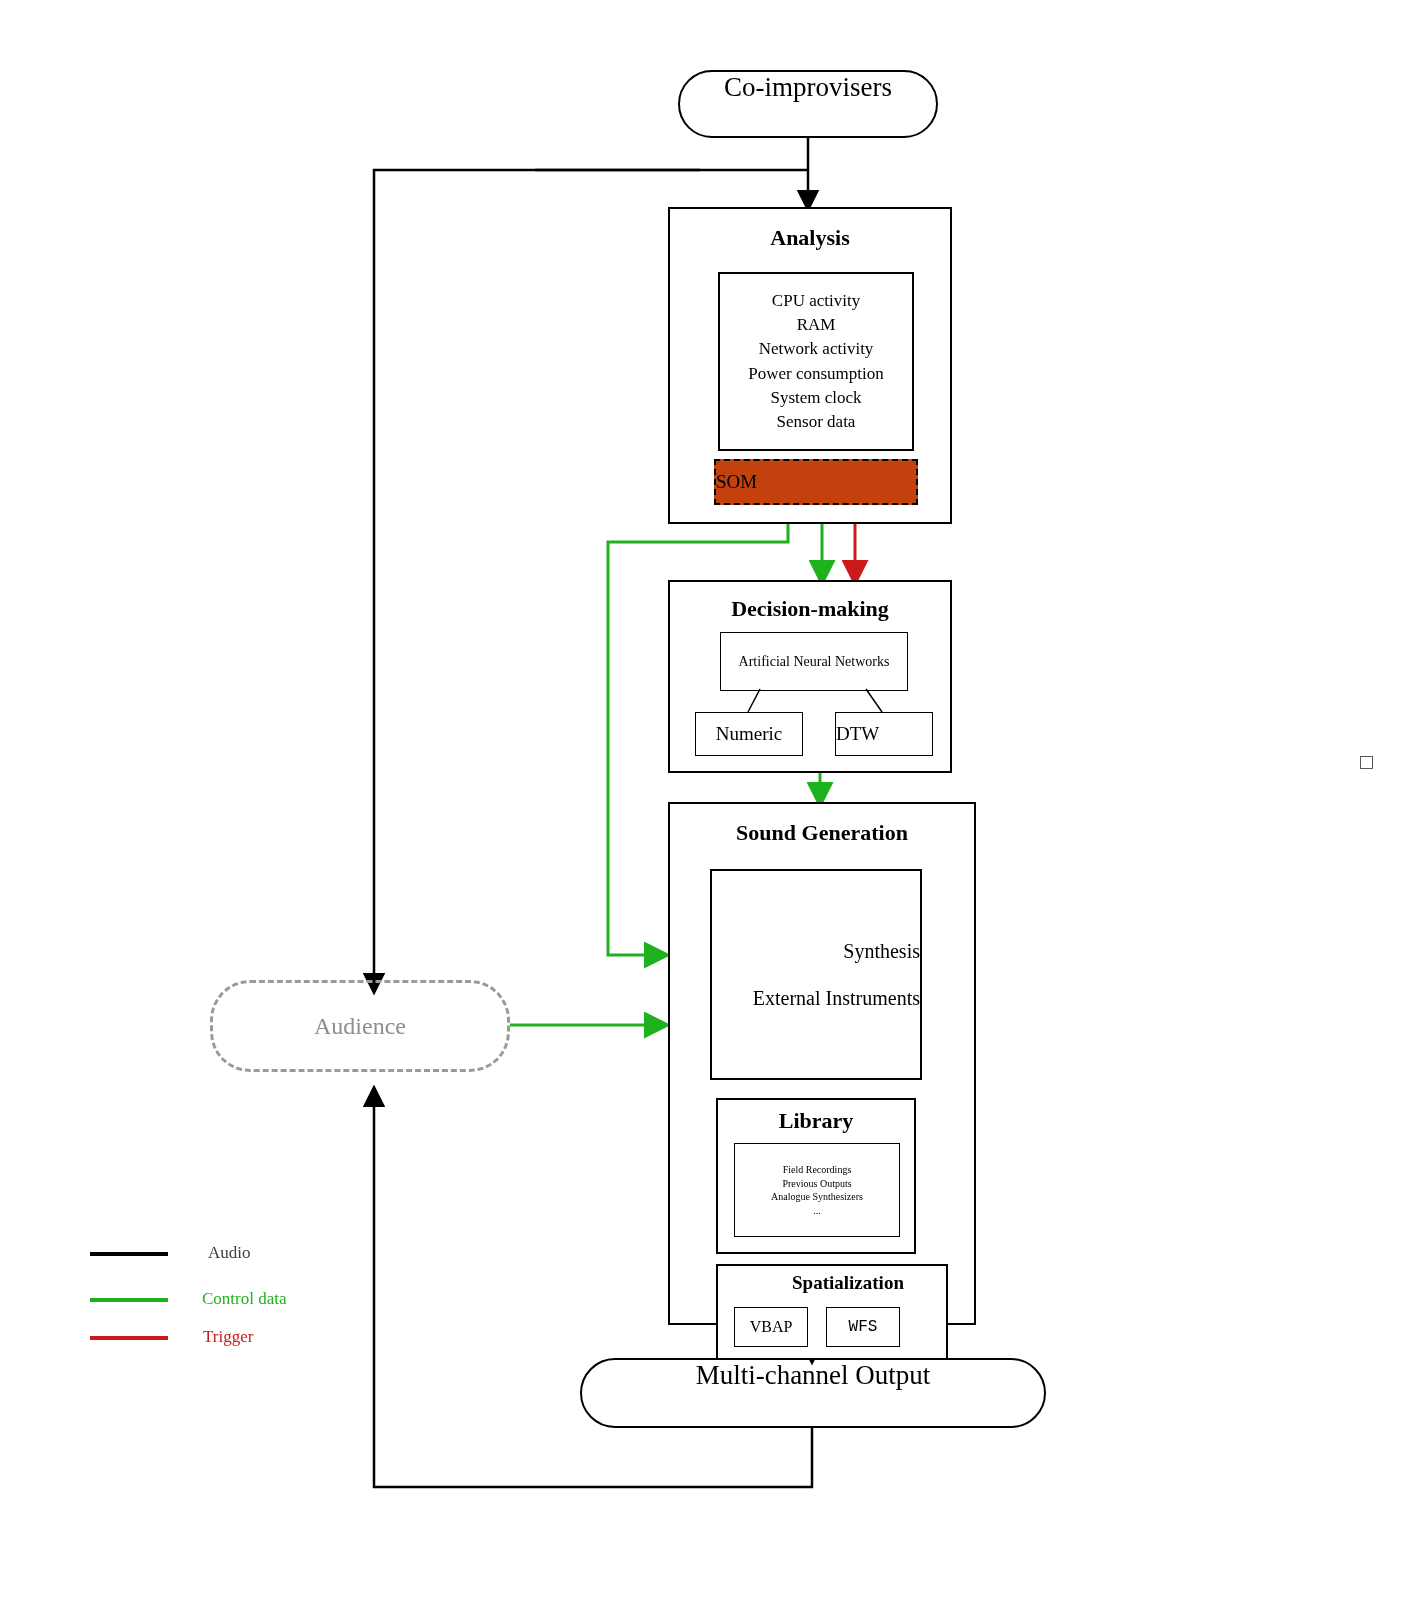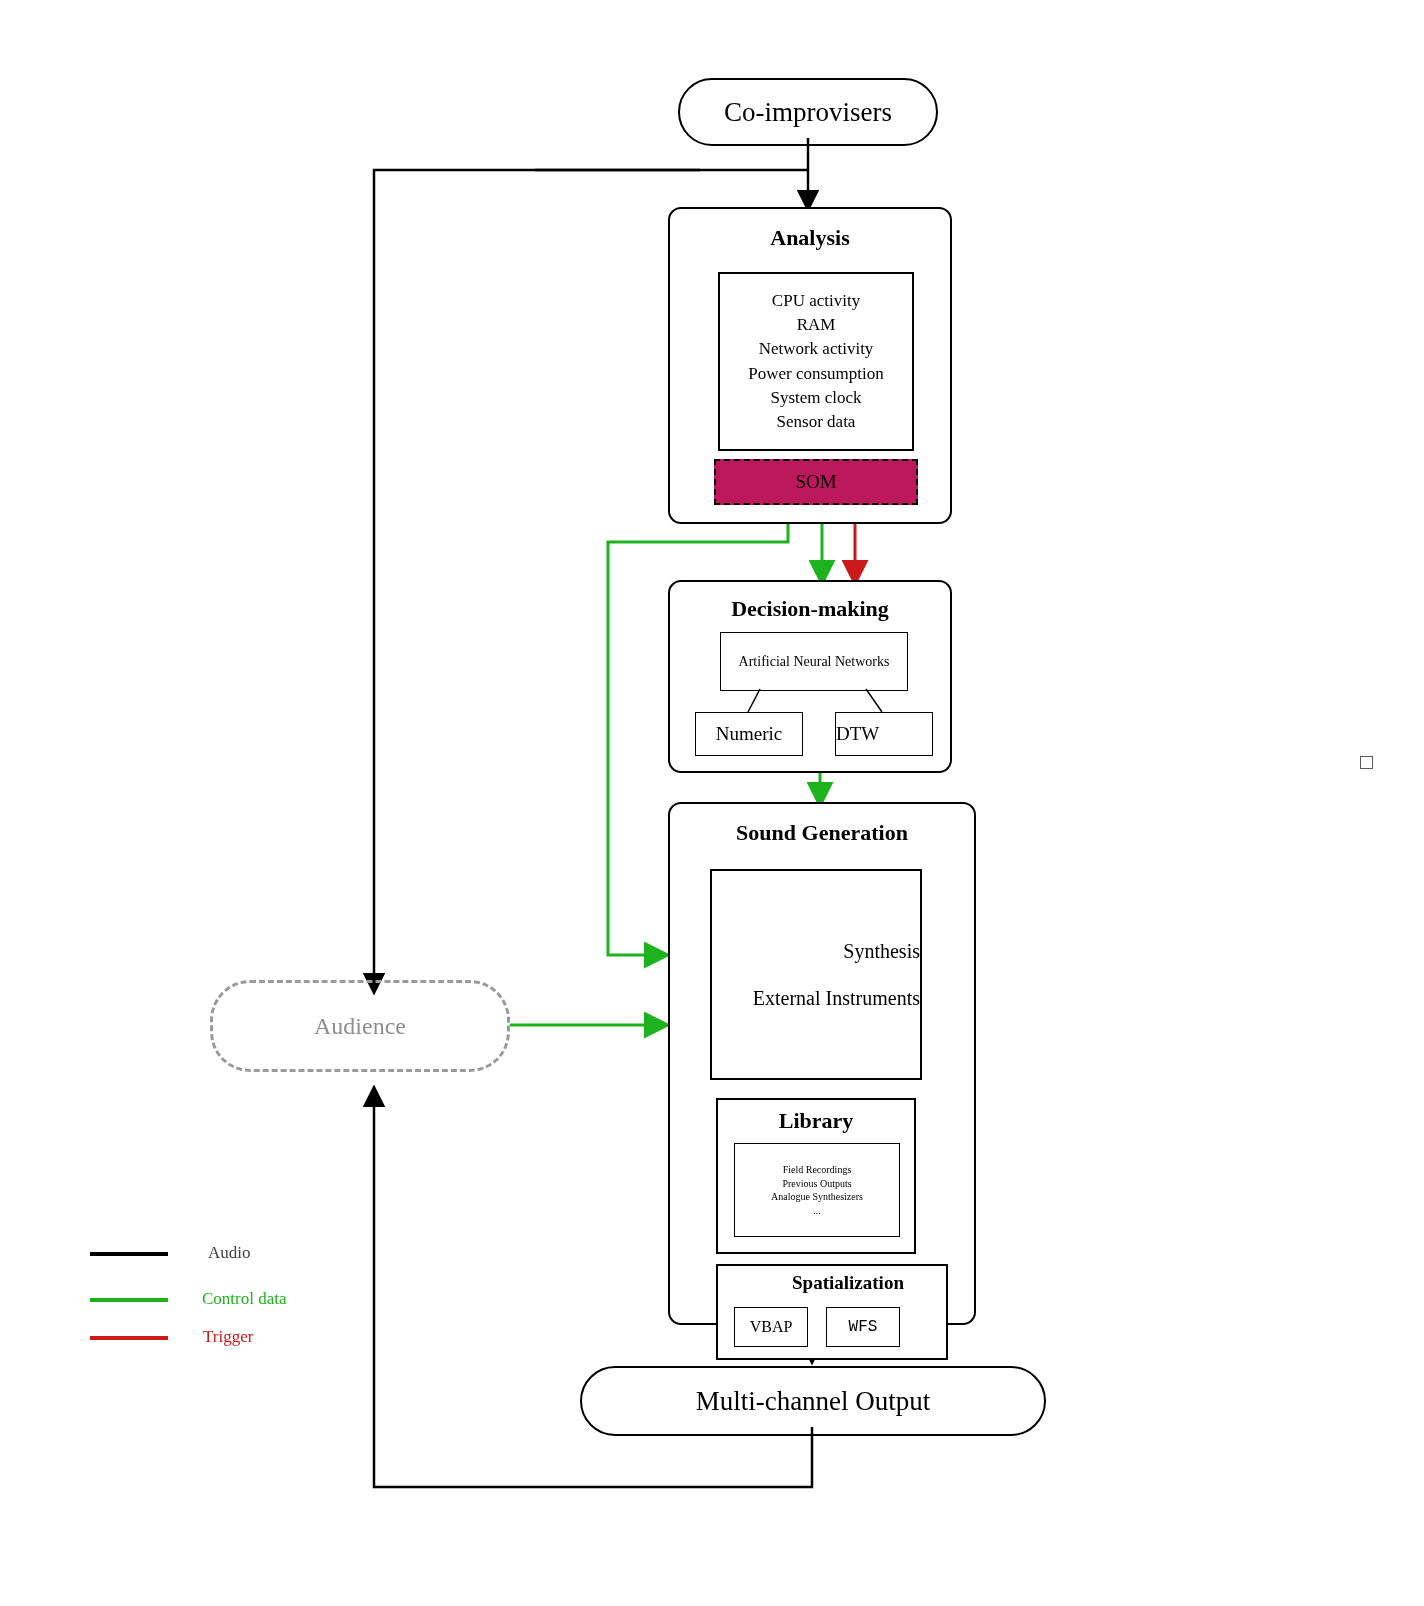--- a/index.html
+++ b/index.html
@@ -17,54 +17,51 @@
     height: 1606px;
     overflow: hidden;
     background: #fff;
   }
   .node {
     position: absolute;
     box-sizing: border-box;
     display: flex;
     flex-direction: column;
     align-items: center;
-    border-radius: 13px;
   }
   .stadium {
     border: 2px solid #000;
     border-radius: 40px;
     display: flex;
     align-items: center;
-    justify-content: center;
-    text-align: center;
-    margin-top: 8px;
+    justify-content: flex-start;
+    text-align: center;
   }
   .stadium-dashed {
     border: 3px dashed #9a9a9a;
     border-radius: 40px;
     display: flex;
     align-items: center;
     justify-content: center;
     text-align: center;
     color: #8e8e8e;
   }
   .rect {
     border: 2px solid #000;
     background: #fff;
   }
   .rect-thin {
     border: 1px solid #000;
     background: #fff;
   }
   .dashed-rect {
     border: 2px dashed #000;
-    background: #be185d;
-    display: flex;
-    align-items: center;
-    justify-content: center;
+    background: #c2410c;
+    display: flex;
+    align-items: center;
   }
   .title {
     font-weight: bold;
     text-align: center;
   }
   .center-text {
     text-align: center;
   }
   svg.layer {
     position: absolute;

